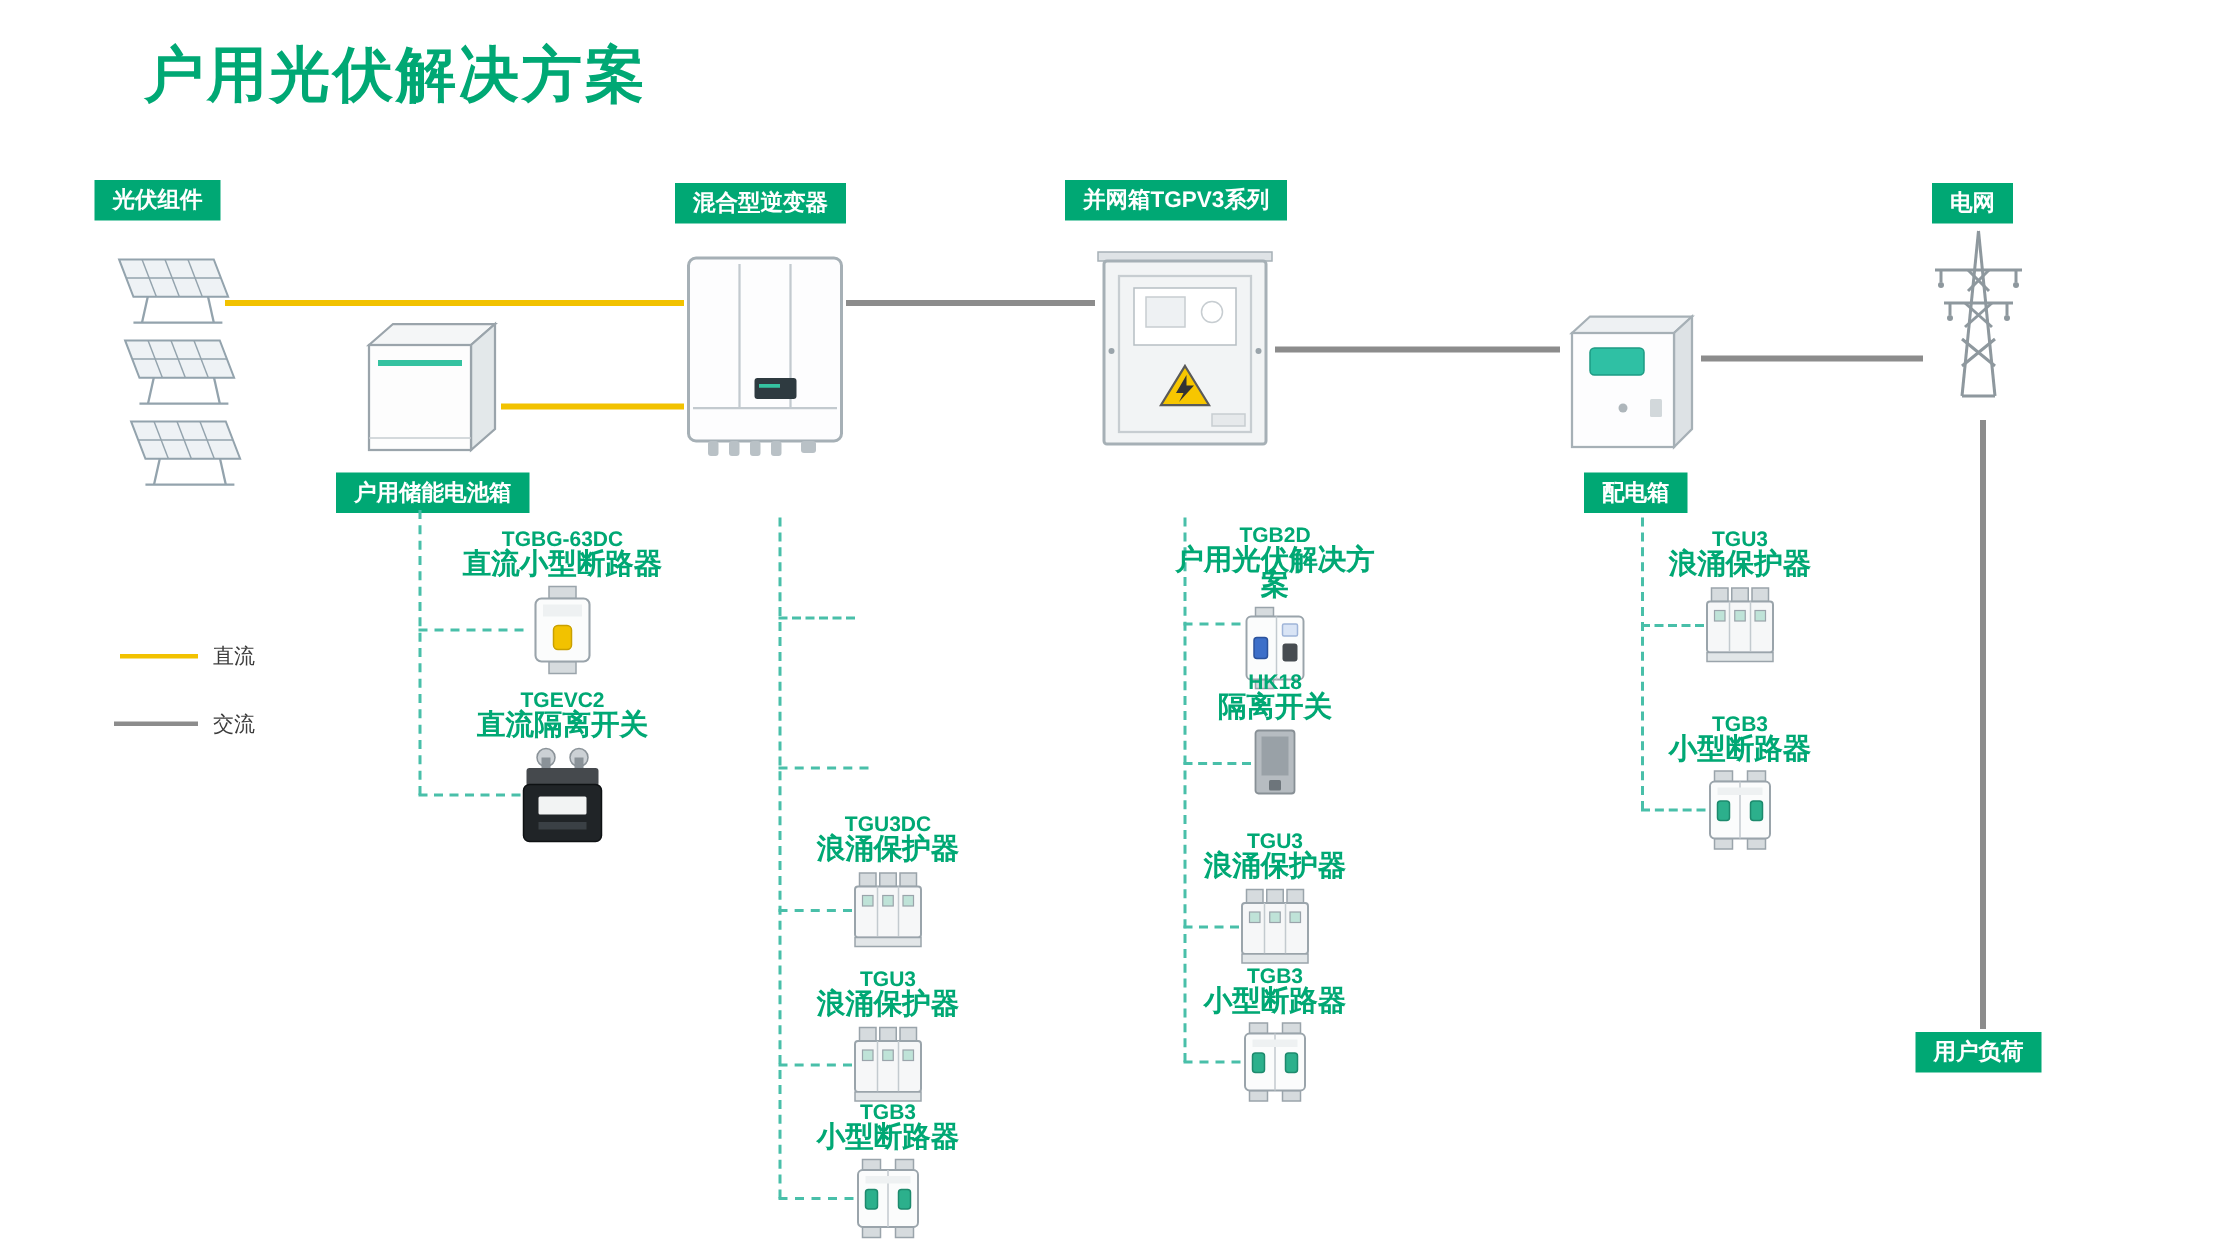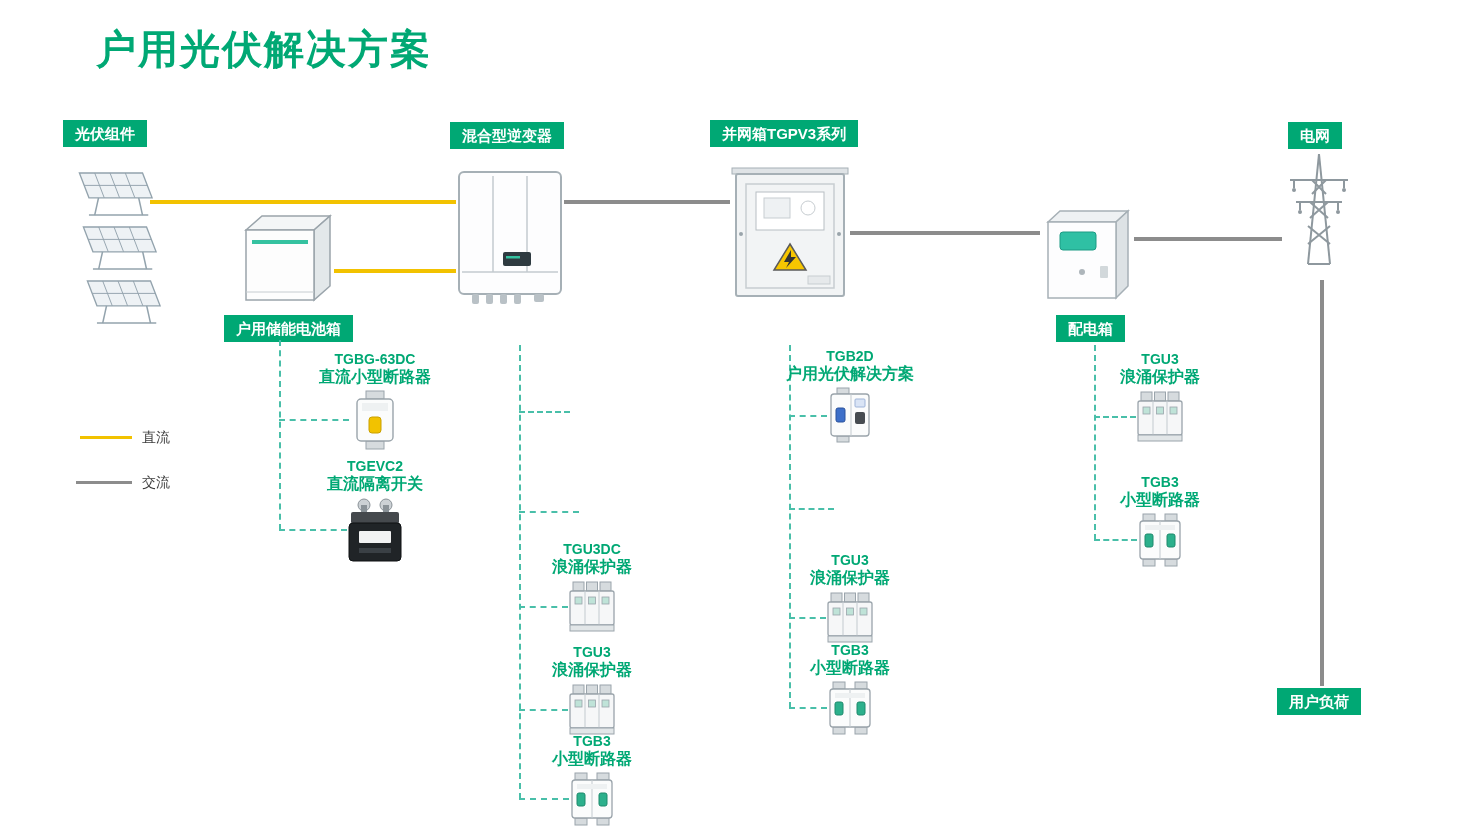--- a/index.html
+++ b/index.html
@@ -16,21 +16,21 @@
     line-height:1;padding:6px 12px;white-space:nowrap;
   }
   .line{position:absolute;}
   .dc{background:#F2C200;}
   .ac{background:#8C8C8C;}
   .vdash{position:absolute;width:0;border-left:2px dashed #49BFA9;}
   .hdash{position:absolute;height:0;border-top:2px dashed #49BFA9;}
   .legend-text{position:absolute;font-size:14px;color:#3c3c3c;white-space:nowrap;}
   .item{position:absolute;width:140px;text-align:center;color:#00A874;}
   .item .model{font-size:14px;font-weight:700;line-height:17px;}
-  .item .desc{font-size:16px;font-weight:700;line-height:17px;}
+  .item .desc{font-size:19px;font-weight:700;line-height:17px;}
   .item .pimg{margin-top:4px;}
   .dev{position:absolute;}
   .defs-holder{position:absolute;width:0;height:0;overflow:hidden;}
 </style>
 </head>
 <body>
 
 <div class="canvas">
 
   <svg class="defs-holder" aria-hidden="true">
@@ -310,20 +310,27 @@
         </svg></div>
   </div>
 
   <div class="item" style="left:780px;top:348px">
     <div class="model">TGB2D</div>
     <div class="desc">户用光伏解决方案</div>
     <div class="pimg"><svg width="46" height="58">
           <use href="#sym-recloser"></use>
         </svg></div>
   </div>
+  <div class="item" style="left:780px;top:446px">
+    <div class="model">HK18</div>
+    <div class="desc">隔离开关</div>
+    <div class="pimg"><svg width="32" height="48">
+          <use href="#sym-hk"></use>
+        </svg></div>
+  </div>
   <div class="item" style="left:780px;top:552px">
     <div class="model">TGU3</div>
     <div class="desc">浪涌保护器</div>
     <div class="pimg"><svg width="48" height="54">
           <use href="#sym-spd"></use>
         </svg></div>
   </div>
   <div class="item" style="left:780px;top:642px">
     <div class="model">TGB3</div>
     <div class="desc">小型断路器</div>

